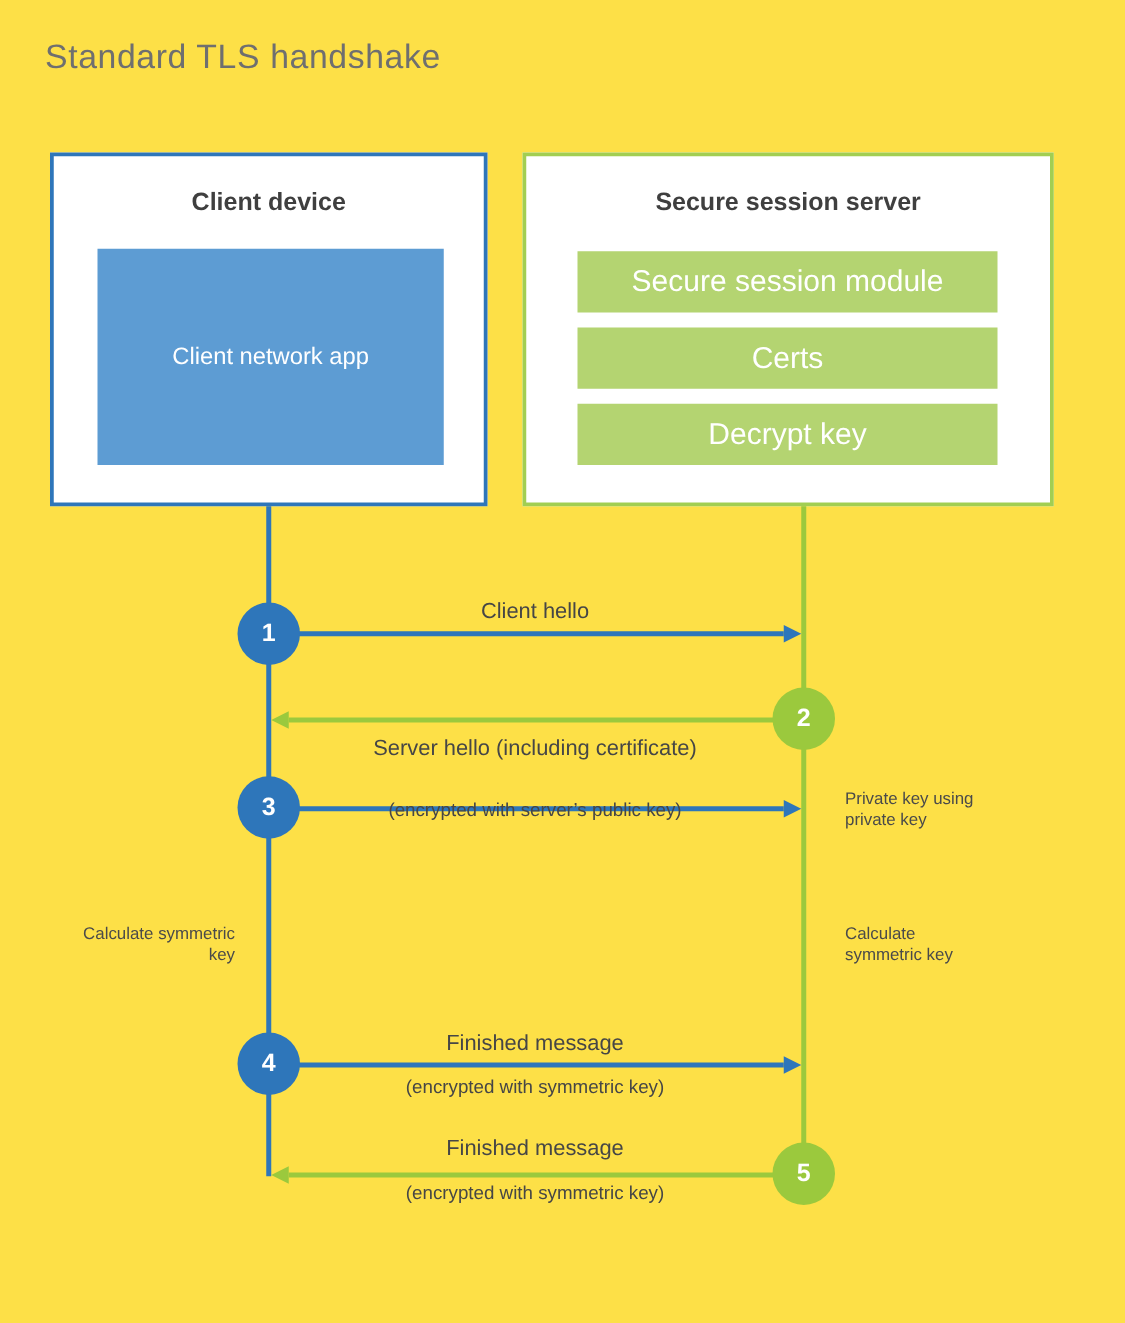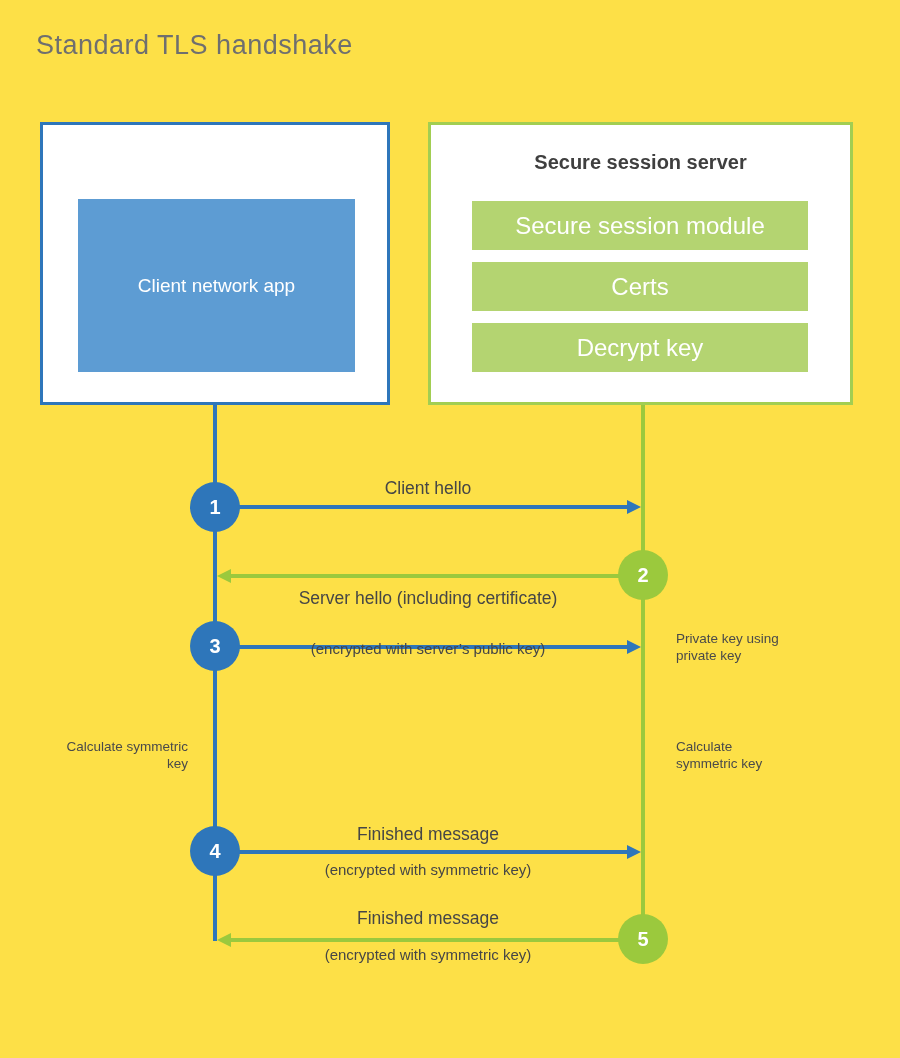--- a/index.html
+++ b/index.html
@@ -17,21 +17,21 @@
   .canvas{position:relative;width:900px;height:1058px;background:#fde047;overflow:hidden;}
 
   .diagram-title{
     position:absolute;left:36px;top:30px;
     font-size:27px;font-weight:300;color:var(--title);letter-spacing:.5px;
   }
 
   
   .actor-box{position:absolute;top:122px;height:283px;box-sizing:border-box;background:#fff;}
   .client-box{left:40px;width:350px;border:3px solid var(--blue);}
-  .server-box{left:428px;width:425px;border:3px solid var(--green-border);}
+  .server-box{left:418px;width:425px;border:3px solid var(--green-border);}
   .actor-title{
     position:absolute;left:0;right:0;top:26px;text-align:center;
     font-size:20px;font-weight:700;color:var(--heading);
   }
   .client-app{
     position:absolute;left:35px;top:74px;width:277px;height:173px;
     background:var(--blue-light);display:flex;align-items:center;justify-content:center;
   }
   .client-app span{
     display:block;max-width:190px;text-align:center;
@@ -96,20 +96,21 @@
   .note-calc-right{left:676px;top:739px;width:110px;text-align:left;}
 </style>
 </head>
 <body>
 
 <div class="canvas">
 
   <div class="diagram-title">Standard TLS handshake</div>
 
   <div class="actor-box client-box">
+    <div class="actor-title">Client device</div>
     <div class="client-app">
       <span>Client network app</span>
     </div>
   </div>
 
   <div class="actor-box server-box">
     <div class="actor-title">Secure session server</div>
     <div class="server-bar bar-1">Secure session module</div>
     <div class="server-bar bar-2">Certs</div>
     <div class="server-bar bar-3">Decrypt key</div>

